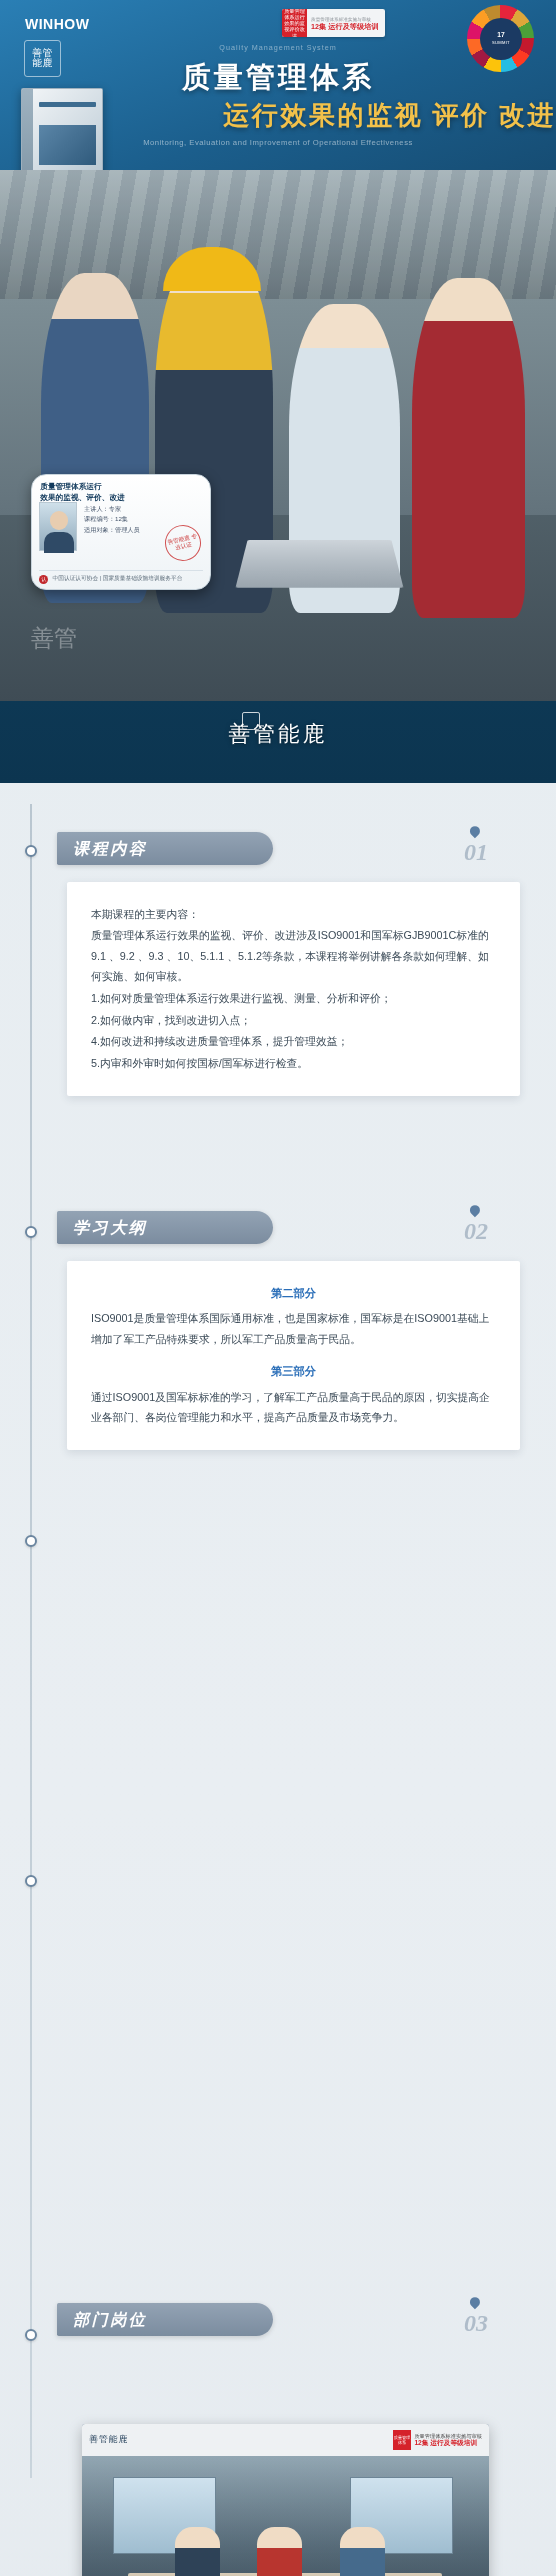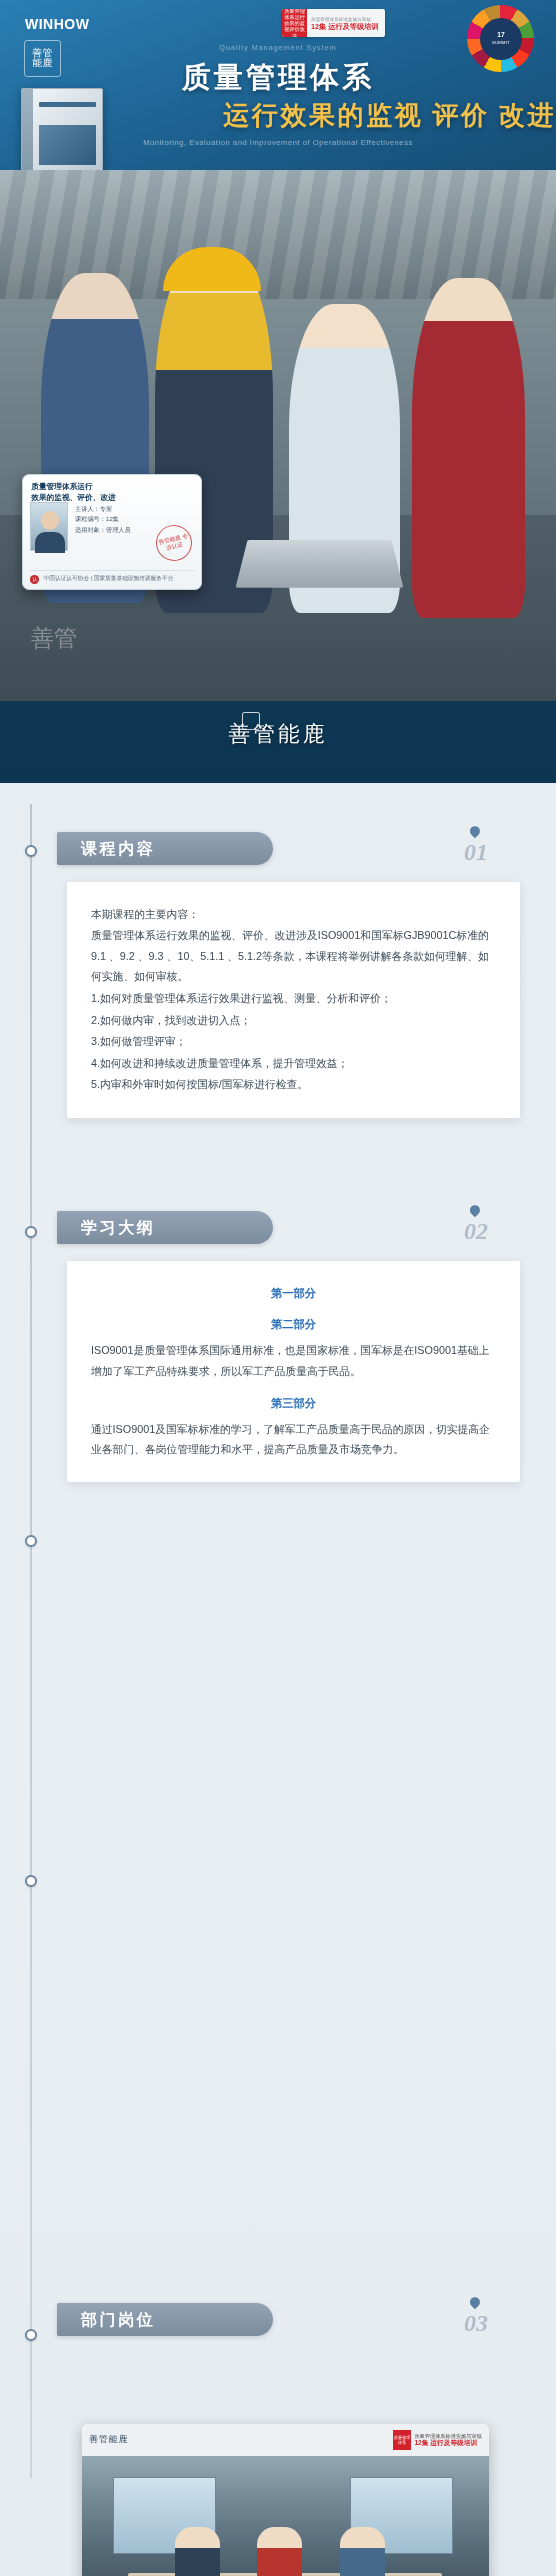--- a/index.html
+++ b/index.html
@@ -213,25 +213,25 @@
   .laptop {
     position:absolute; left: 242px; top: 361px; width: 155px; height: 62px;
     background: linear-gradient(180deg, #cdd4da, #9aa5ae);
     transform: perspective(258px) rotateX(40deg);
     border-radius: 2.1px;
   }
 
   
   .cert-card {
     position: absolute;
-    left: 22px; top: 304px;
+    left: 31px; top: 304px;
     width: 180px; height: 116px;
     background: linear-gradient(180deg, #ffffff 0%, #eef3f6 100%);
     border: 0.5px solid #c8d4dc;
-    border-radius: 7px;
+    border-radius: 15px;
     box-shadow: 0 4.1px 12.4px rgba(0,0,0,.4);
     padding: 7.2px 8.2px;
   }
   .cert-card .head {
     font-size: 7.7px; color: #123a5c; font-weight: bold; line-height: 10.8px;
   }
   .cert-card .photo-box {
     position: absolute; left: 7.2px; top: 27px;
     width: 38px; height: 49px;
     background: linear-gradient(180deg, #cfe0ea, #8fa9bb);
@@ -310,22 +310,23 @@
     background: linear-gradient(180deg, #93a3b4 0%, #7b8c9f 100%);
     border-radius: 2.1px 20.6px 20.6px 2.1px;
     box-shadow: 0 1.5px 5.2px rgba(0,0,0,.15);
   }
   .sec-header .t {
     color: #ffffff;
     font-size: 16px;
     font-weight: bold;
     letter-spacing: 2.6px;
     line-height: 33px;
-    padding-left: 24px;
-    font-family: "Liberation Serif", serif;
+    padding-left: 16px;
+    font-family: "Liberation Serif", serif;
+    font-style: italic;
   }
   .sec-num {
     position: absolute;
     font-size: 24px;
     color: rgba(130,150,170,.55);
     font-style: italic;
     font-family: "Liberation Serif", serif;
     font-weight: bold;
   }
   .sec-num .pin {
@@ -495,35 +496,33 @@
   <div class="sec-num" style="left:464px; top:839px;">
     <span class="pin"></span>
     <span>01</span>
   </div>
 
   <div class="card" style="left:67px; top:882px; width:453px;">
     <p>本期课程的主要内容：</p>
     <p>质量管理体系运行效果的监视、评价、改进涉及ISO9001和国军标GJB9001C标准的9.1 、9.2 、9.3 、10、5.1.1 、5.1.2等条款，本课程将举例讲解各条款如何理解、如何实施、如何审核。</p>
     <p>1.如何对质量管理体系运行效果进行监视、测量、分析和评价；</p>
     <p>2.如何做内审，找到改进切入点；</p>
-    <p>3.如何做管理评审；</p>
     <p>4.如何改进和持续改进质量管理体系，提升管理效益；</p>
     <p>5.内审和外审时如何按国标/国军标进行检查。</p>
   </div>
 
   <div class="sec-header" style="left:57px; top:1211px;">
     <div class="t">学习大纲</div>
   </div>
   <div class="sec-num" style="left:464px; top:1218px;">
     <span class="pin"></span>
     <span>02</span>
   </div>
 
   <div class="card" style="left:67px; top:1261px; width:453px;">
-    <div class="sub">第一部分</div>
     <div class="sub">第二部分</div>
     <p>ISO9001是质量管理体系国际通用标准，也是国家标准，国军标是在ISO9001基础上增加了军工产品特殊要求，所以军工产品质量高于民品。</p>
     <div class="sub">第三部分</div>
     <p>通过ISO9001及国军标标准的学习，了解军工产品质量高于民品的原因，切实提高企业各部门、各岗位管理能力和水平，提高产品质量及市场竞争力。</p>
   </div>
 
   <div class="sec-header" style="left:57px; top:2303px;">
     <div class="t">部门岗位</div>
   </div>
   <div class="sec-num" style="left:464px; top:2310px;">

